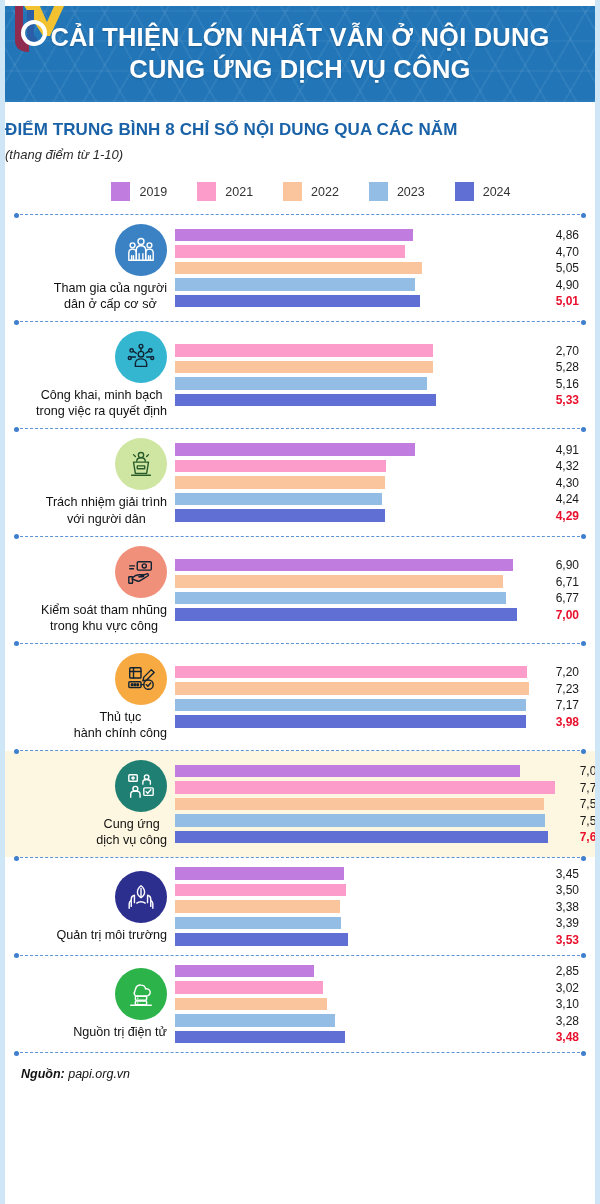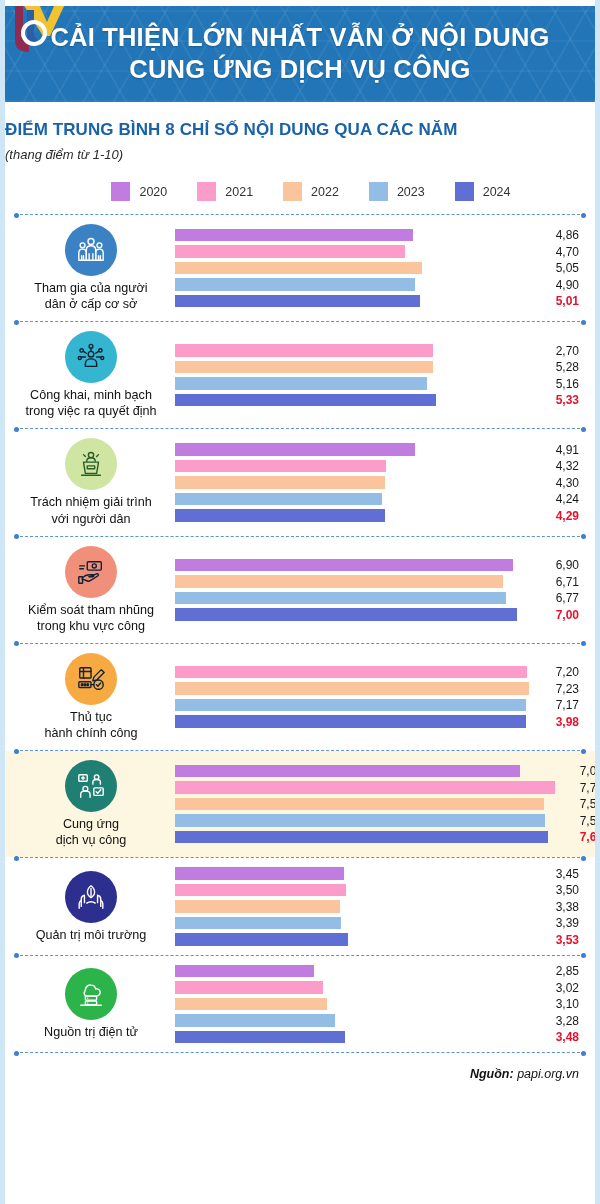--- a/index.html
+++ b/index.html
@@ -101,21 +101,21 @@
     padding: 9px 10px 9px 10px;
     min-height: 86px;
   }
   .row.highlight { background: #fdf6e0; }
 
   .row-label {
     width: 152px;
     flex: 0 0 152px;
     display: flex;
     flex-direction: column;
-    align-items: center;
+    align-items: flex-end;
     justify-content: center;
   }
   .icon-circle {
     width: 52px; height: 52px; border-radius: 50%;
     display: flex; align-items: center; justify-content: center;
     margin-bottom: 4px;
   }
   .icon-circle svg { width: 30px; height: 30px; display: block; }
   .row-name {
     font-size: 12.6px;
@@ -144,21 +144,20 @@
     padding-right: 6px;
   }
   .bar-line.latest .bar-value { color: #e8112d; font-weight: bold; }
 
   
   .footer {
     padding: 14px 16px 10px 16px;
     font-size: 12.5px;
     font-style: italic;
     color: #111;
-    text-align: right;
   }
   .footer b { font-style: italic; }
 </style>
 </head>
 <body>
 
 <div class="page">
 
   <div class="header">
     <span class="logo">
@@ -174,21 +173,21 @@
   </div>
 
   <div class="subhead">
     <div class="sub-title">ĐIỂM TRUNG BÌNH 8 CHỈ SỐ NỘI DUNG QUA CÁC NĂM</div>
     <div class="sub-note">(thang điểm từ 1-10)</div>
   </div>
 
   <div class="legend" id="legend">
       <div class="legend-item">
         <span class="legend-swatch" style="background: rgb(193, 124, 224);"></span>
-        <span class="legend-label">2020</span>
+        <span class="legend-label">2019</span>
       </div>
       <div class="legend-item">
         <span class="legend-swatch" style="background: rgb(252, 156, 203);"></span>
         <span class="legend-label">2021</span>
       </div>
       <div class="legend-item">
         <span class="legend-swatch" style="background: rgb(250, 196, 156);"></span>
         <span class="legend-label">2022</span>
       </div>
       <div class="legend-item">

